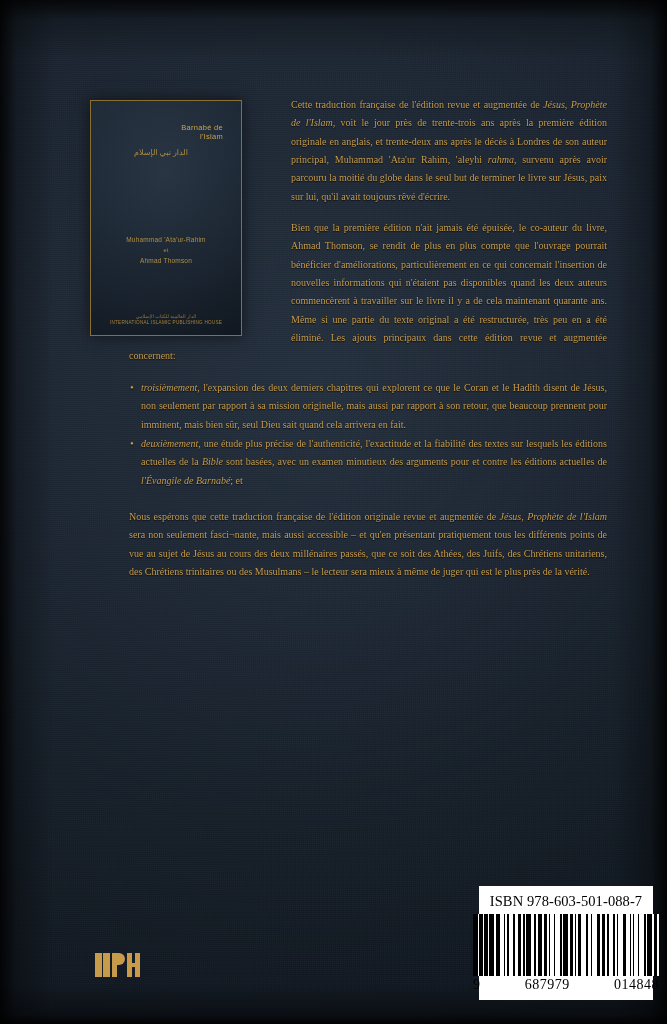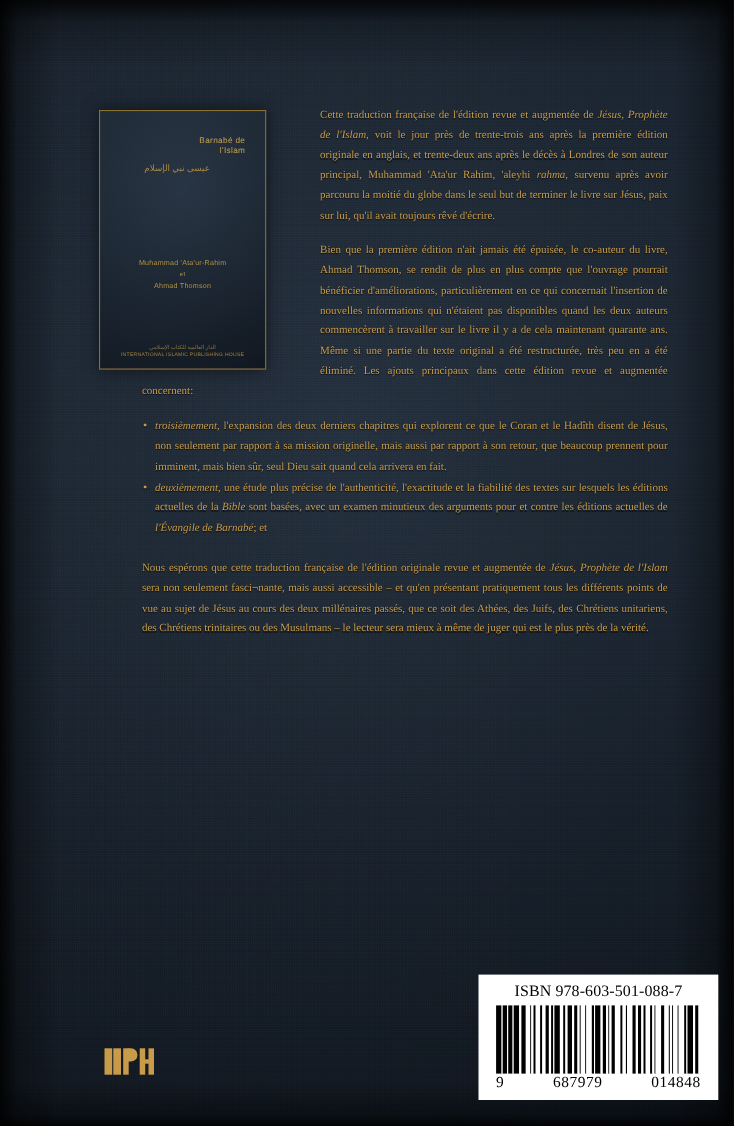--- a/index.html
+++ b/index.html
@@ -273,21 +273,21 @@
     width: 8px;
     height: 4px;
     background: #c79b4a;
   }
 
   
   #isbn-block {
     position: absolute;
     right: 14px;
     bottom: 24px;
-    width: 218px;
+    width: 174px;
     height: 114px;
     background: #ffffff;
     box-sizing: border-box;
     padding: 7px 10px 4px 10px;
     display: flex;
     flex-direction: column;
     align-items: center;
   }
   #isbn-text {
     font-family: "Liberation Serif", serif;
@@ -330,21 +330,21 @@
 <div id="cover">
   <div class="content-layer">
 
     <div id="front-thumb">
       <div class="thumb-inner">
         <div class="thumb-title-block">
           <div class="thumb-sub-wrap">
             <div class="thumb-sub1">Barnabé de</div>
             <div class="thumb-sub2">l'Islam</div>
           </div>
-          <div class="thumb-arabic-title">عيسى نبي الإسلام</div>
+          <div class="thumb-arabic-title">الدار نبي الإسلام</div>
         </div>
 
         <div class="thumb-authors">
           <span>Muhammad 'Ata'ur-Rahim</span>
           <span class="et">et</span>
           <span>Ahmad Thomson</span>
         </div>
 
         <div class="thumb-publisher">
           <div class="thumb-pub-ar">الدار العالمية للكتاب الإسلامي</div>

